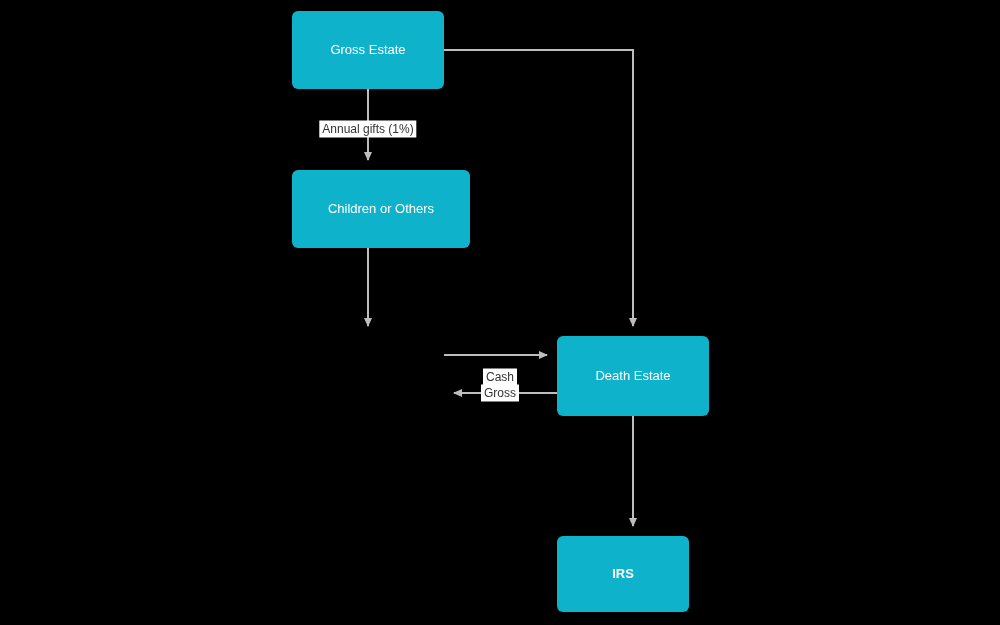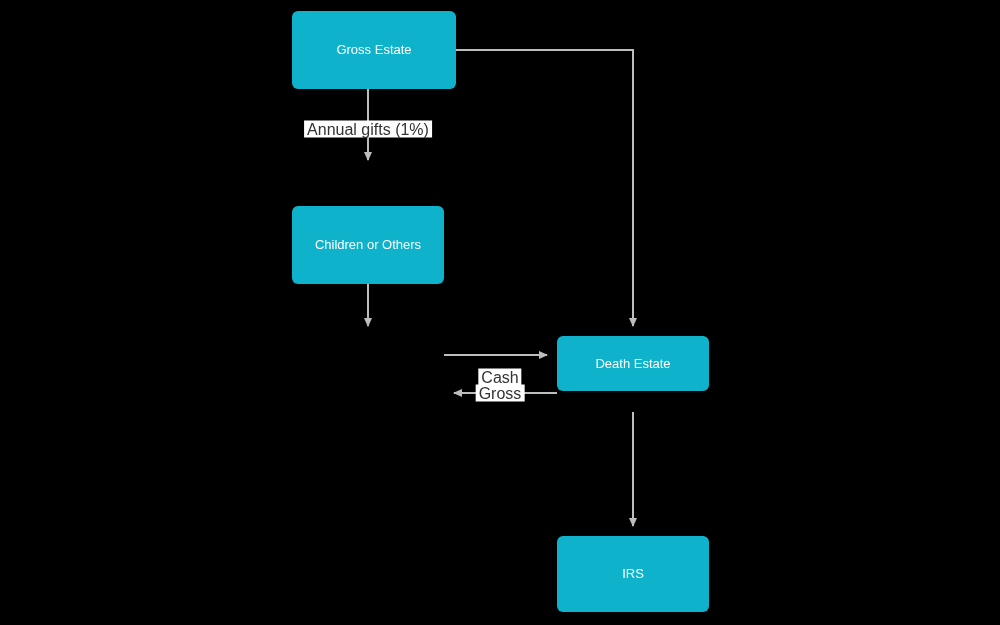--- a/index.html
+++ b/index.html
@@ -38,21 +38,21 @@
     z-index: 2;
   }
   .node-label {
     white-space: pre-line;
     padding: 0 6px;
   }
   .edge-label {
     position: absolute;
     background: #ffffff;
     color: #333333;
-    font-size: 16px;
+    font-size: 12px;
     line-height: 15px;
     font-family: "Liberation Sans", sans-serif;
     padding: 1px 3px;
     white-space: nowrap;
     transform: translate(-50%, -50%);
     z-index: 3;
   }
 </style>
 </head>
 <body>
@@ -72,34 +72,34 @@
 
     <path d="M368,248 L368,326" stroke="#BDBDBD" stroke-width="2" fill="none" marker-end="url(#arrow-end)"></path>
 
     <path d="M444,355 L547,355" stroke="#BDBDBD" stroke-width="2" fill="none" marker-end="url(#arrow-end)"></path>
 
     <path d="M557,393 L454,393" stroke="#BDBDBD" stroke-width="2" fill="none" marker-end="url(#arrow-end)"></path>
 
     <path d="M633,412 L633,526" stroke="#BDBDBD" stroke-width="2" fill="none" marker-end="url(#arrow-end)"></path>
   </svg>
 
-  <div class="node" style="left:292px; top:11px; width:164px; height:78px;">
+  <div class="node" style="left:292px; top:11px; width:152px; height:78px;">
     <span class="node-label">Gross Estate</span>
   </div>
 
-  <div class="node" style="left:292px; top:170px; width:152px; height:78px;margin-top:36px;">
+  <div class="node" style="left:292px; top:170px; width:178px; height:78px;">
     <span class="node-label">Children or Others</span>
   </div>
 
 
-  <div class="node" style="left:557px; top:336px; width:152px; height:55px;">
+  <div class="node" style="left:557px; top:336px; width:152px; height:80px;">
     <span class="node-label">Death Estate</span>
   </div>
 
-  <div class="node" style="left:557px; top:536px; width:152px; height:76px;">
+  <div class="node" style="left:557px; top:536px; width:132px; height:76px;font-weight:bold;">
     <span class="node-label">IRS</span>
   </div>
 
   <div class="edge-label" style="left:368px; top:129px;">Annual gifts (1%)</div>
 
   <div class="edge-label" style="left:500px; top:355px;margin-top:22px;">Cash</div>
 
   <div class="edge-label" style="left:500px; top:393px;">Gross</div>
 
 </div>

